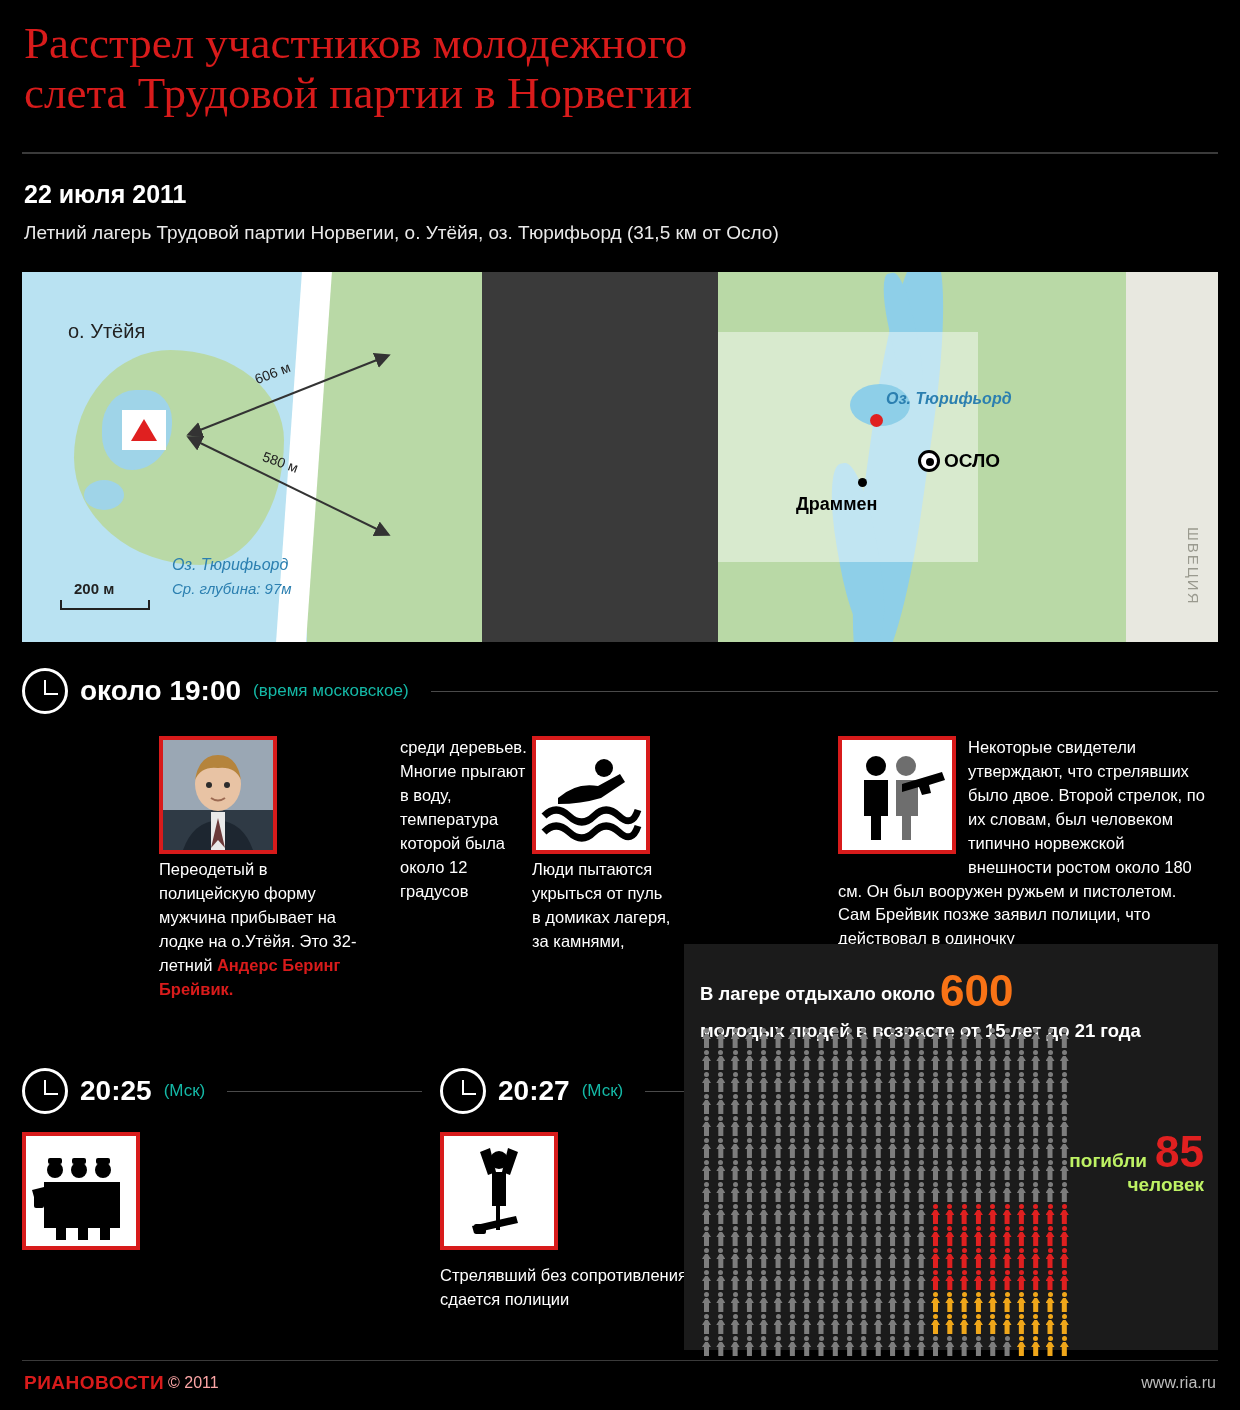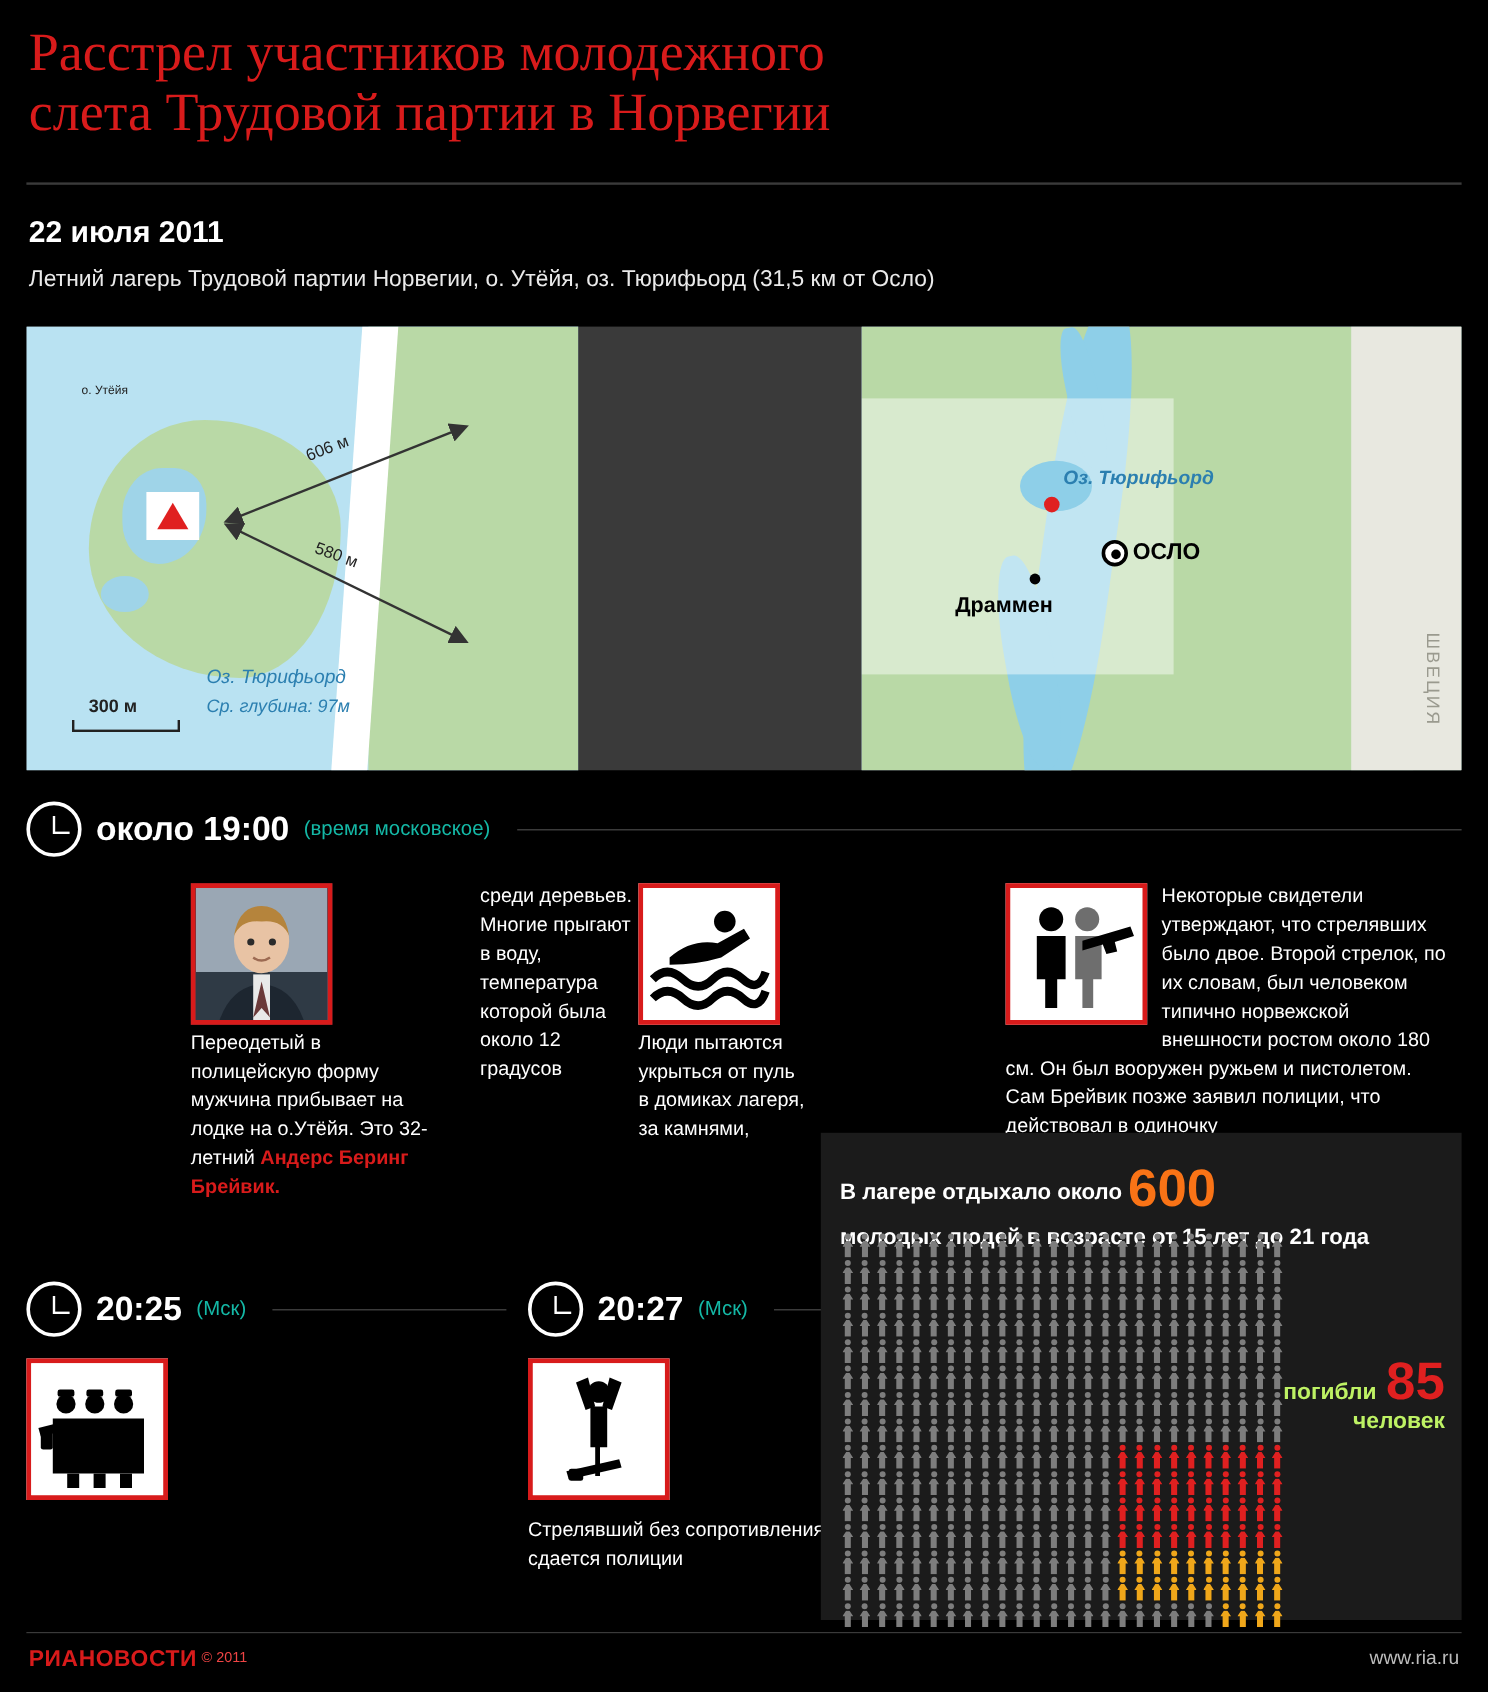--- a/index.html
+++ b/index.html
@@ -55,21 +55,21 @@
     background:#9fd4e8; border-radius:50%;
   }
   .marker {
     position:absolute; left:100px; top:138px; width:44px; height:40px;
     background:#fff; display:flex; align-items:center; justify-content:center;
   }
   .marker .tri {
     width:0;height:0;border-left:13px solid transparent;border-right:13px solid transparent;
     border-bottom:22px solid #e02020;
   }
-  .lbl-island { position:absolute; left:46px; top:48px; font-size:10px; color:#222; }
+  .lbl-island { position:absolute; left:46px; top:48px; font-size:20px; color:#222; }
   .lbl-lake { position:absolute; left:150px; top:284px; font-size:16px; color:#2b7fb0; font-style:italic; }
   .lbl-depth { position:absolute; left:150px; top:308px; font-size:15px; color:#2b7fb0; font-style:italic; }
   .arrow1 { position:absolute; left:160px; top:78px; width:215px; height:90px; }
   .arrow2 { position:absolute; left:160px; top:160px; width:215px; height:110px; }
   .dist1 { position:absolute; left:232px; top:93px; font-size:14px; color:#222; transform:rotate(-21deg); }
   .dist2 { position:absolute; left:240px; top:182px; font-size:14px; color:#222; transform:rotate(20deg); }
   .scale { position:absolute; left:38px; top:328px; width:90px; }
   .scale-bar { width:90px; height:10px; border:2px solid #222; border-top:none; }
   .scale-txt { position:absolute; left:14px; top:-20px; font-size:15px; font-weight:bold; color:#222; }
   .mr-land { position:absolute; left:0; top:0; width:500px; height:370px; background:#b9d9a6; }
@@ -136,21 +136,21 @@
   .stat-dead { position:absolute; right:14px; top:186px; text-align:right; }
   .stat-wound { position:absolute; right:14px; top:286px; text-align:right; }
   .stat-num-red { font-size:44px; font-weight:bold; color:#e02020; line-height:1; }
   .stat-num-org { font-size:44px; font-weight:bold; color:#f0a71a; line-height:1; }
   .stat-lbl { font-size:19px; font-weight:bold; color:#bef264; }
   .inline-row { display:flex; align-items:baseline; justify-content:flex-end; gap:8px; }
 
   
   .footer-rule { position:absolute; left:22px; top:1360px; width:1196px; height:1px; background:#3a3a3a; }
   .logo { position:absolute; left:24px; top:1372px; font-size:19px; font-weight:bold; color:#d81b1b; letter-spacing:.5px; }
-  .copy { position:absolute; left:168px; top:1374px; font-size:12px; color:#ef4444; }
+  .copy { position:absolute; left:168px; top:1374px; font-size:16px; color:#fca5a5; }
   .url { position:absolute; right:24px; top:1374px; font-size:16px; color:#bdbdbd; }
 </style>
 </head>
 <body>
 
 <div class="page">
 
   <div class="title">
     <span>Расстрел участников молодежного</span>
     <span class="l2">слета Трудовой партии в Норвегии</span>
@@ -196,21 +196,21 @@
             </marker>
           </defs>
         <line x1="8" y1="6" x2="205" y2="102" stroke="#333" stroke-width="2" marker-end="url(#a2)" marker-start="url(#a2b)"></line>
       </svg>
       <div class="dist2">580 м</div>
 
       <div class="lbl-lake">Оз. Тюрифьорд</div>
       <div class="lbl-depth">Ср. глубина: 97м</div>
 
       <div class="scale">
-        <div class="scale-txt">300 м</div>
+        <div class="scale-txt">200 м</div>
         <div class="scale-bar"></div>
       </div>
     </div>
 
     <div class="map-mid">
       <svg class="cone" viewBox="0 0 236 370" preserveAspectRatio="none">
         <polygon points="0,0 236,0 236,370 0,370" fill="#3a3a3a"></polygon>
         <polygon points="236,80 236,290 20,200 20,170" fill="#e8f0c8" opacity="0.22"></polygon>
         <polygon points="236,70 236,300 0,370 0,0" fill="#2f2f2f" opacity="0.0"></polygon>
       </svg>

